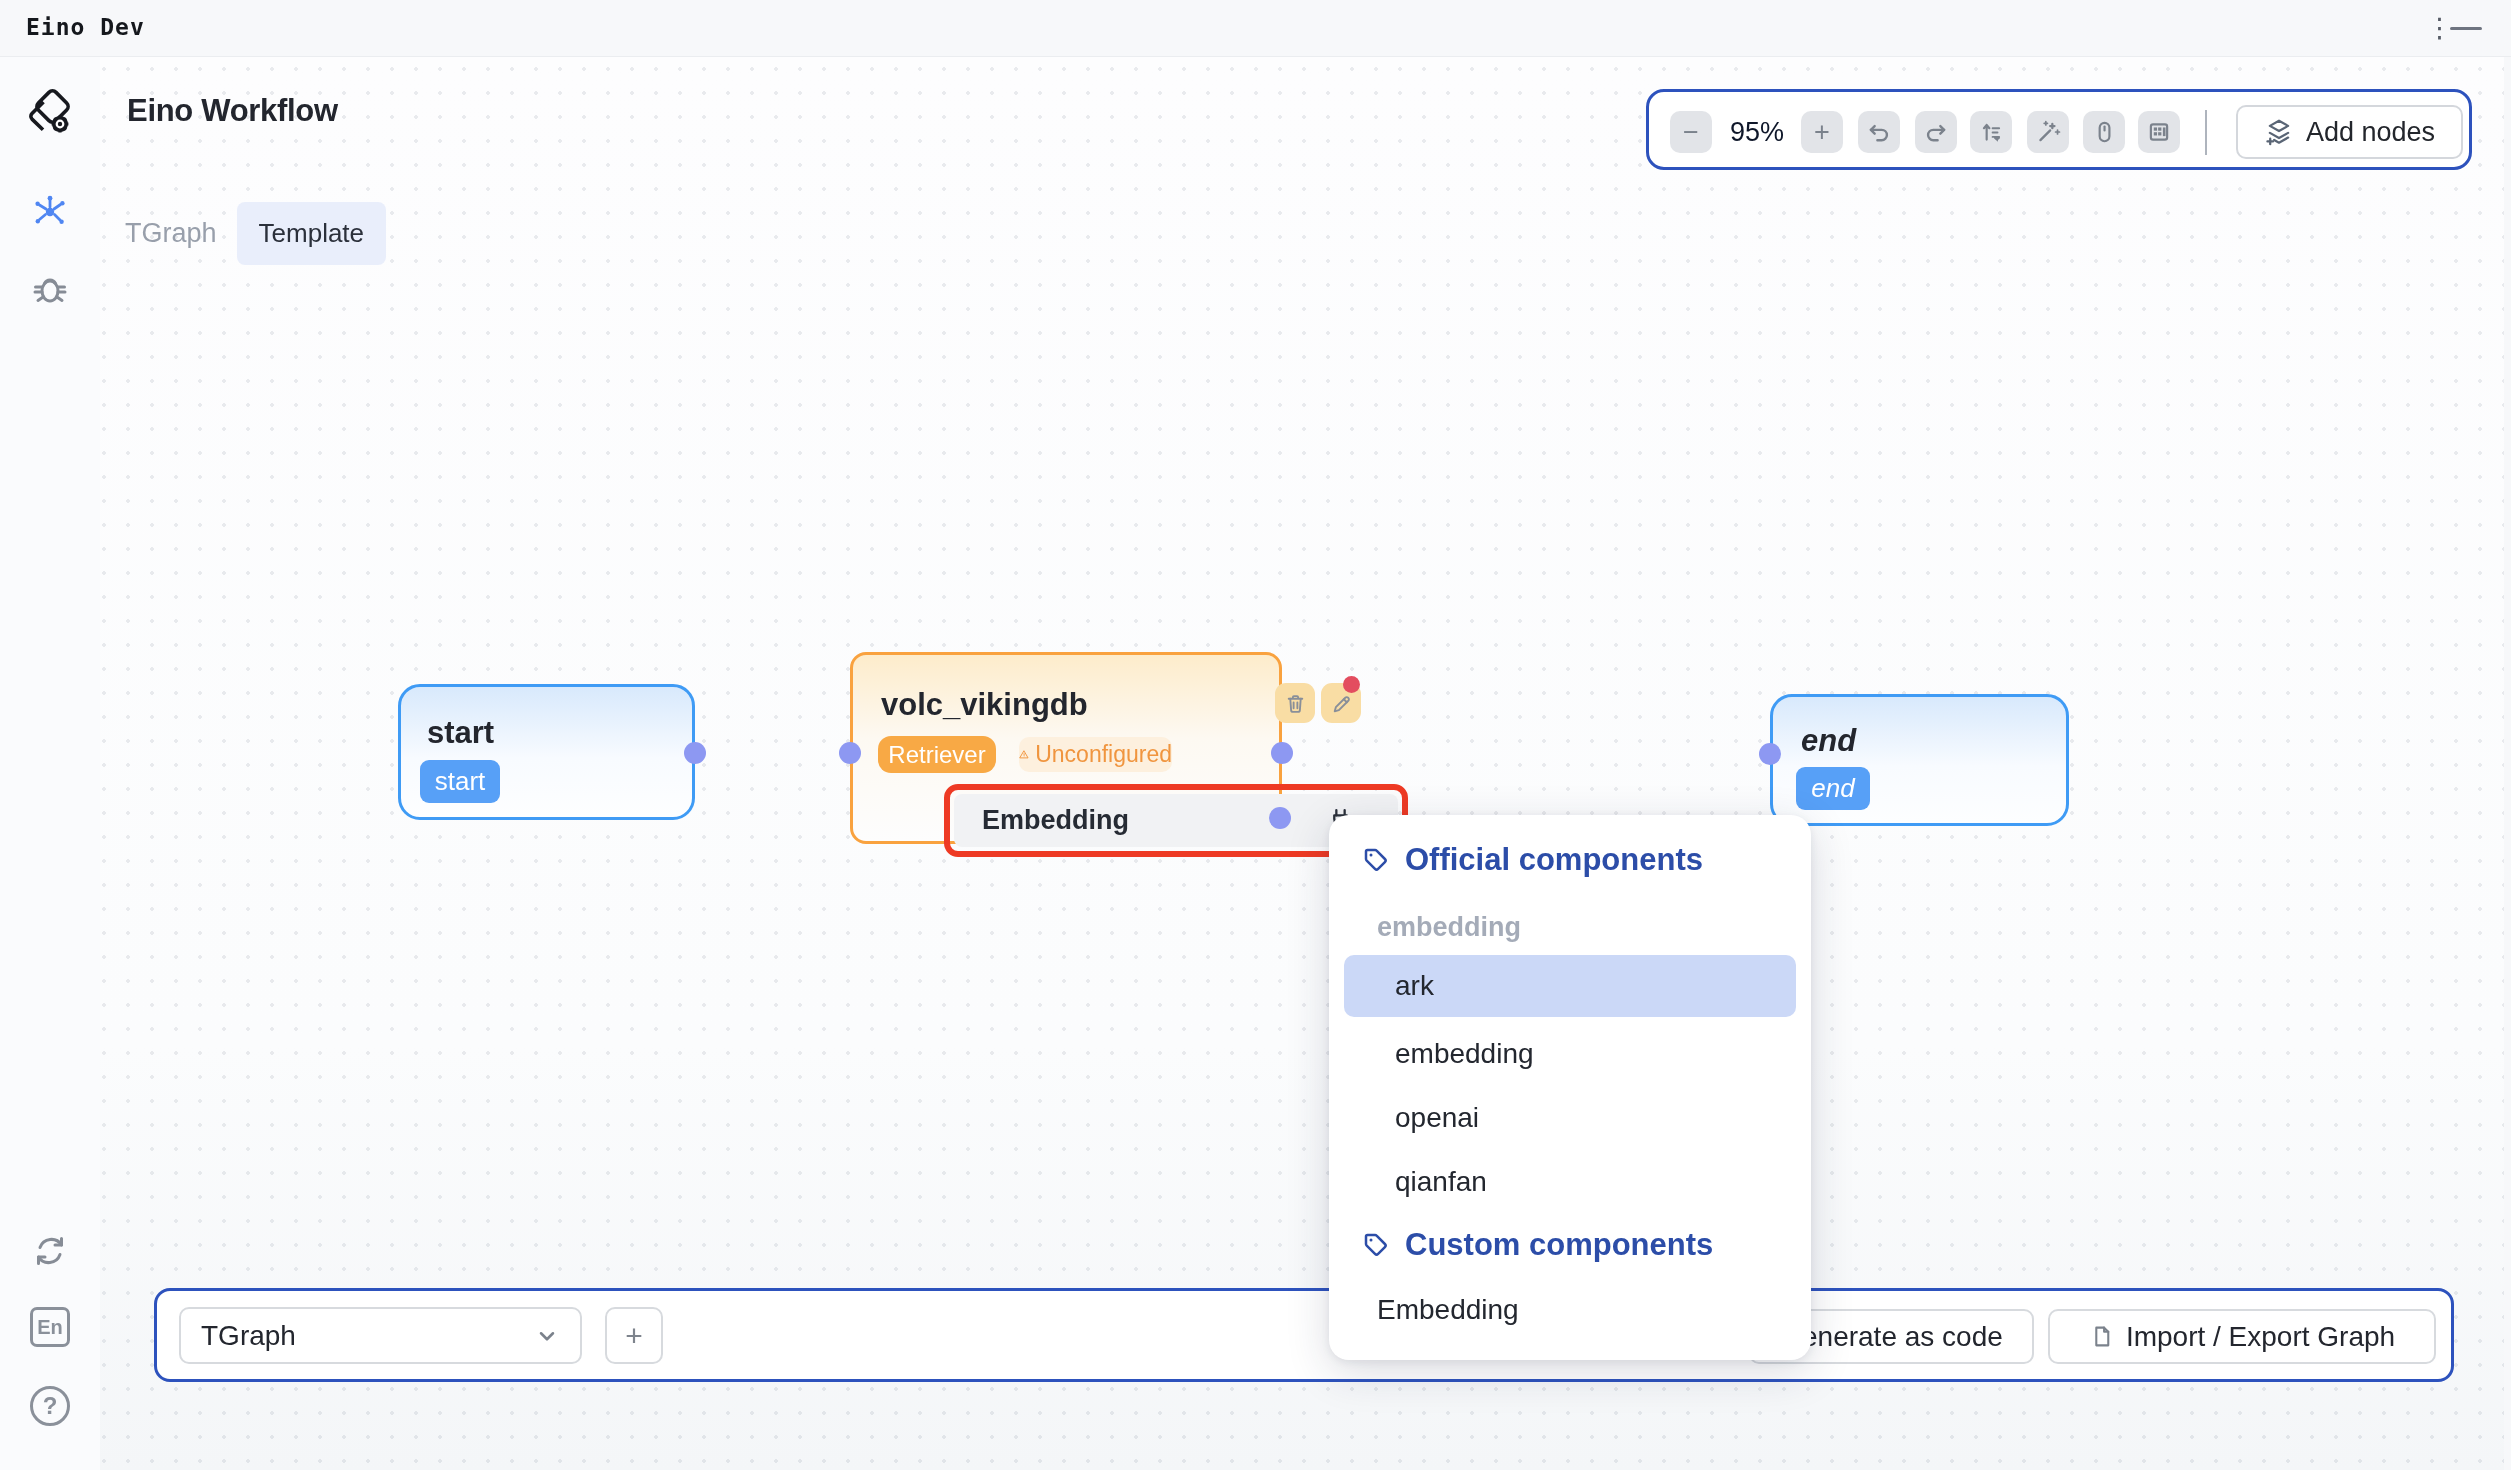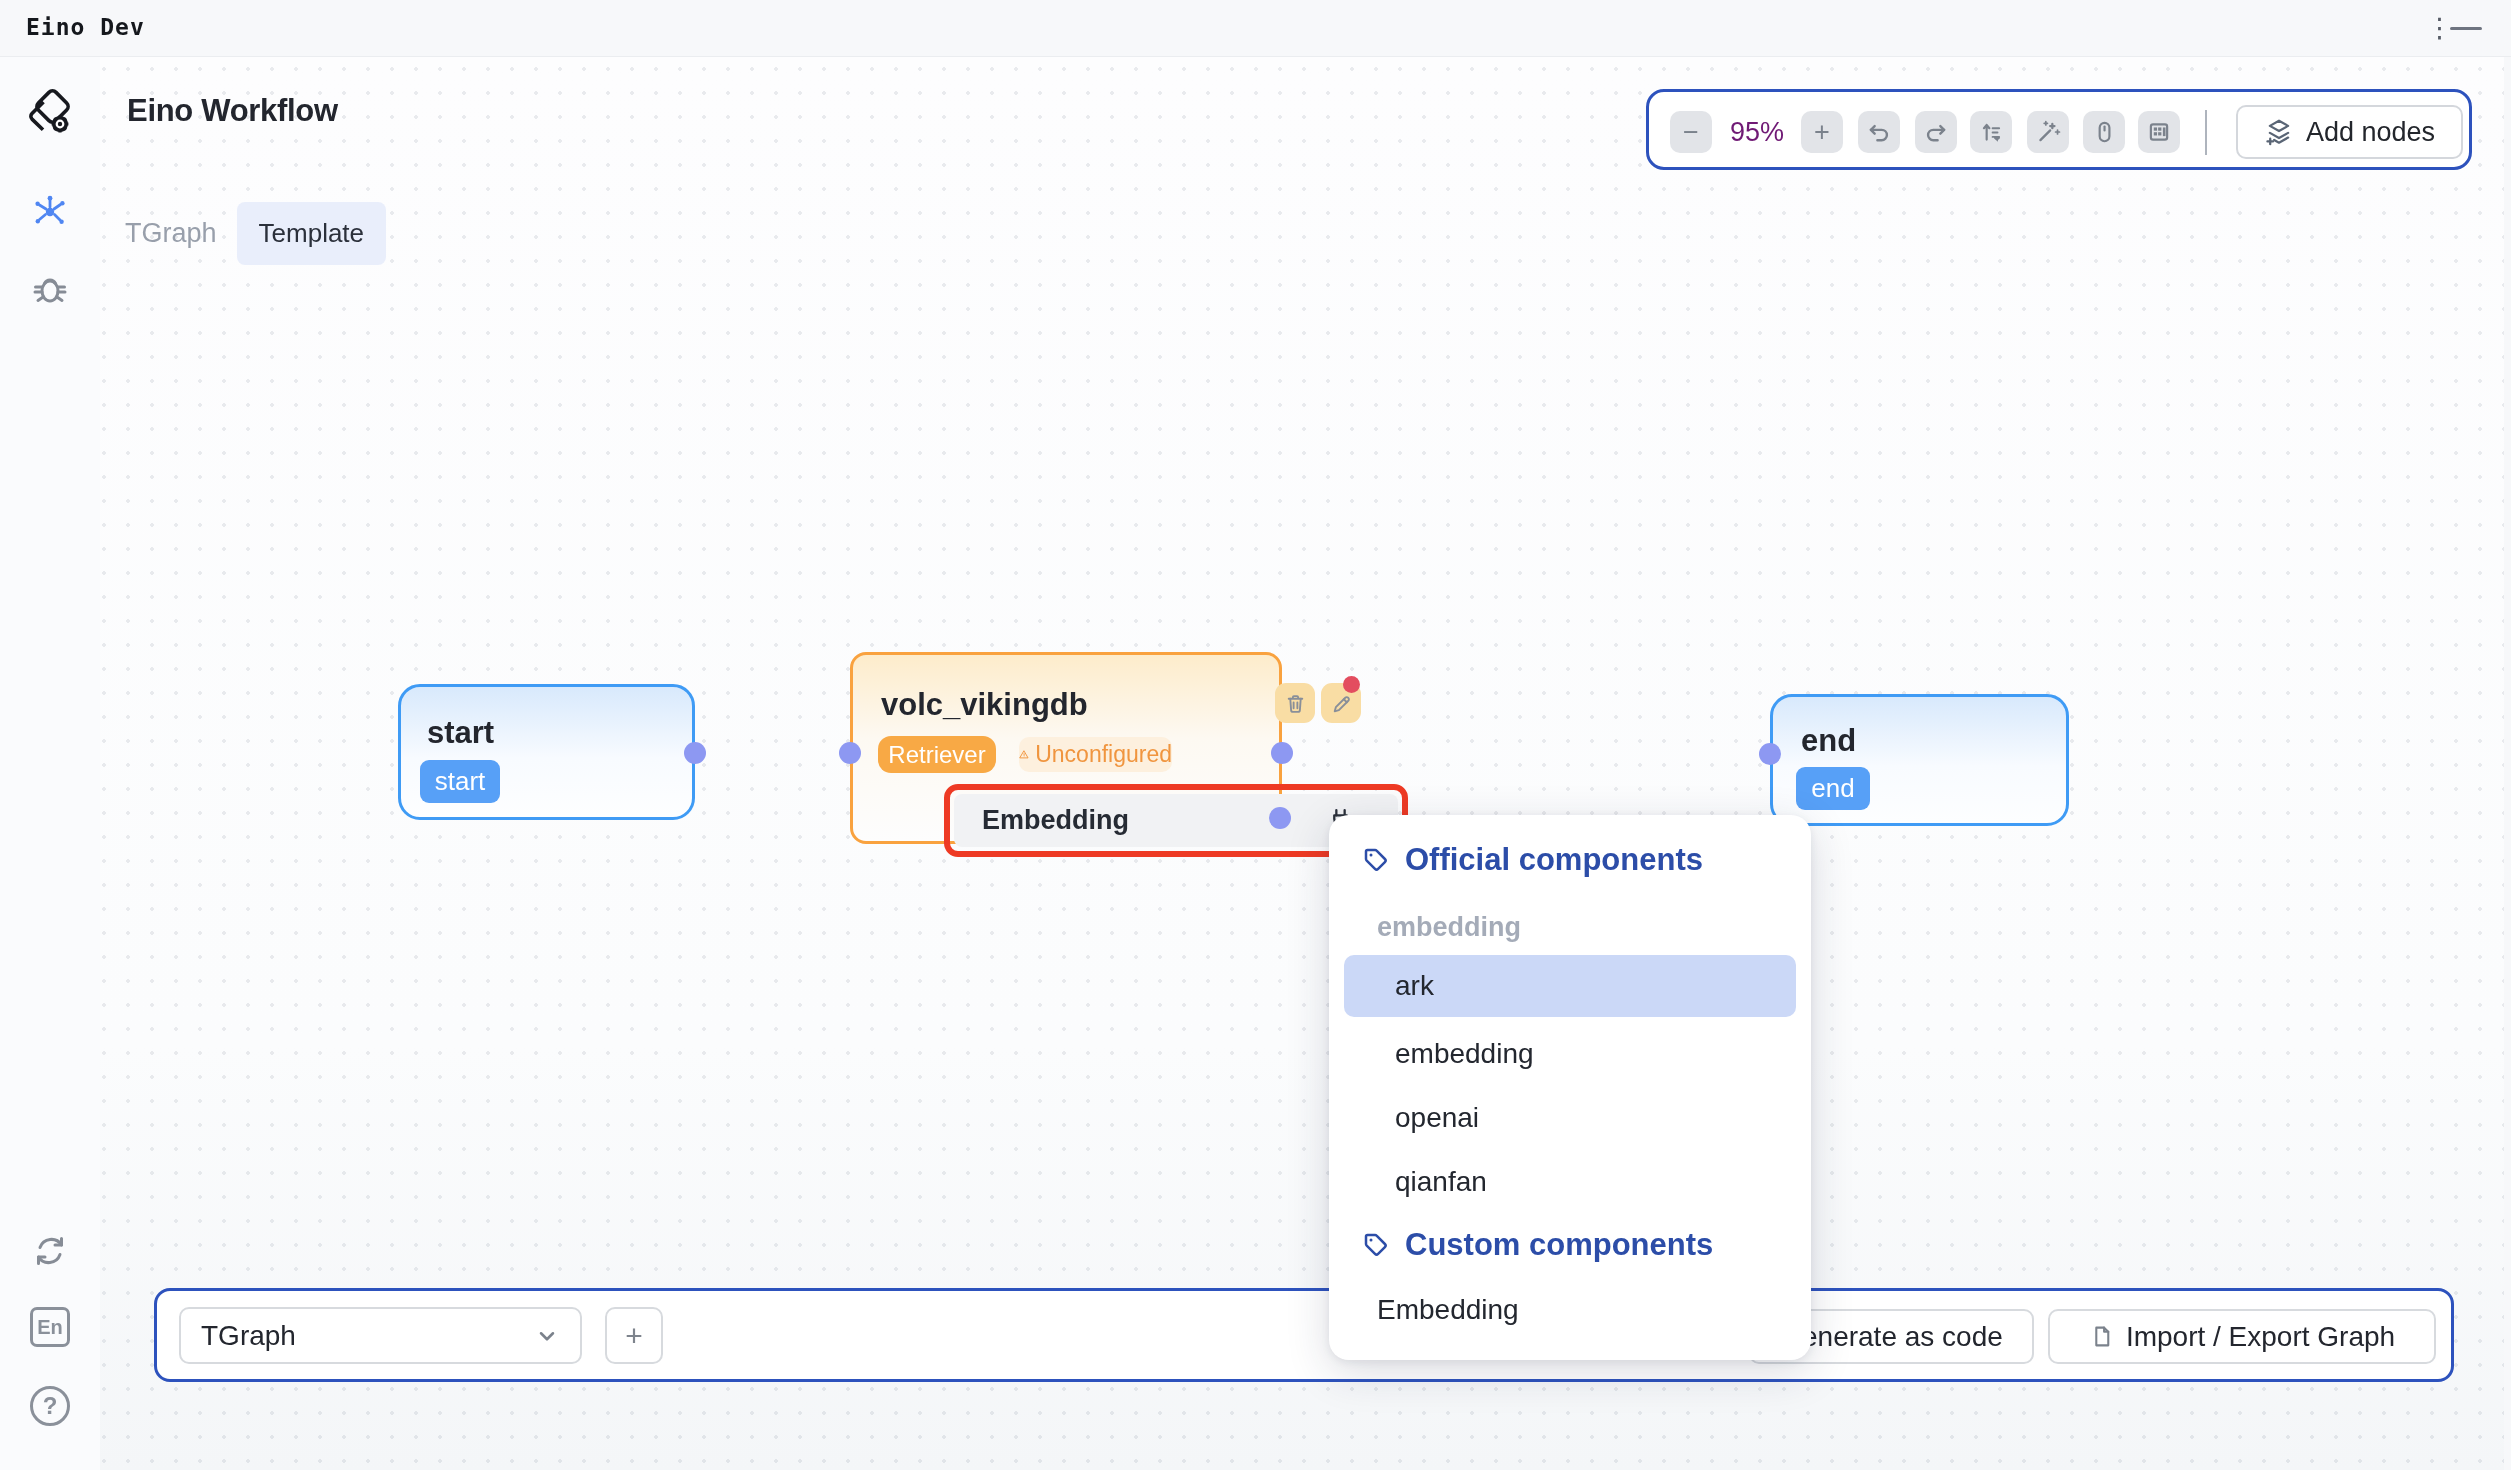--- a/index.html
+++ b/index.html
@@ -35,21 +35,21 @@
   .breadcrumb { position:absolute; left:33px; top:145px; display:flex; align-items:center; gap:20px; }
   .crumb-graph { font-size:27px; color:#989fab; }
   .crumb-badge { background:#e9eefb; border-radius:8px; padding:16px 22px; font-size:26px; color:#2b303b; }
 
   
   .toolbar { position:absolute; left:1554px; top:32px; width:826px; height:81px; background:#fff;
     border:3px solid #2d52bd; border-radius:18px; z-index:40; }
   .tbtn { position:absolute; top:19px; width:42px; height:42px; background:#e2e4e8; border-radius:10px;
     display:flex; align-items:center; justify-content:center; color:#7b828c; font-size:27px; cursor:pointer; }
   .zoom-label { position:absolute; left:76px; top:0; width:64px; height:81px; display:flex; align-items:center;
-    justify-content:center; font-size:27px; color:#701a75; }
+    justify-content:center; font-size:27px; color:#0f172a; }
   .tb-sep { position:absolute; left:556px; top:18px; width:2px; height:45px; background:#aeb4bd; }
   .add-nodes-btn { position:absolute; left:587px; top:13px; width:227px; height:54px; background:#fff;
     border:2px solid #d4d7dc; border-radius:10px; display:flex; align-items:center; justify-content:center;
     gap:12px; font-size:27px; color:#23262c; cursor:pointer; }
 
   
   .node { position:absolute; border-radius:22px; z-index:10; }
   .node-blue { border:3px solid #3f9bf5; background:linear-gradient(180deg,#d8e9fc 0%,#f8fbff 55%,#fdfeff 100%); }
   .node-orange { border:3px solid #f9a23f; border-radius:16px;
     background:linear-gradient(180deg,#fdeccb 0%,#fdf9f2 45%,#fdfdfd 100%); }
@@ -258,21 +258,21 @@
         <span class="slot-plug">
           <svg width="27" height="27" viewBox="0 0 26 26" fill="none" stroke="#2b303a" stroke-width="2.2" stroke-linecap="round" stroke-linejoin="round">
             <path d="M9 3 v5 M17 3 v5"></path>
             <path d="M7 8 h12 v3.5 a6 6 0 0 1 -12 0 z"></path>
             <path d="M13 17.5 V22"></path>
           </svg>
         </span>
       </div>
     </div>
 
-    <div class="node node-blue" style="left:1678px; top:637px; width:299px; height:132px;">
+    <div class="node node-blue" style="left:1678px; top:637px; width:299px; height:132px;font-style:italic;">
       <div class="node-title" style="left:28px; top:26px;">end</div>
       <div class="badge-blue" style="left:23px; top:70px; width:74px; height:43px;">end</div>
     </div>
 
     <div class="conn-dot" style="left:592px; top:685px;"></div>
     <div class="conn-dot" style="left:747px; top:685px;"></div>
     <div class="conn-dot" style="left:1179px; top:685px;"></div>
     <div class="conn-dot" style="left:1177px; top:750px;"></div>
     <div class="conn-dot" style="left:1667px; top:686px;"></div>
 

